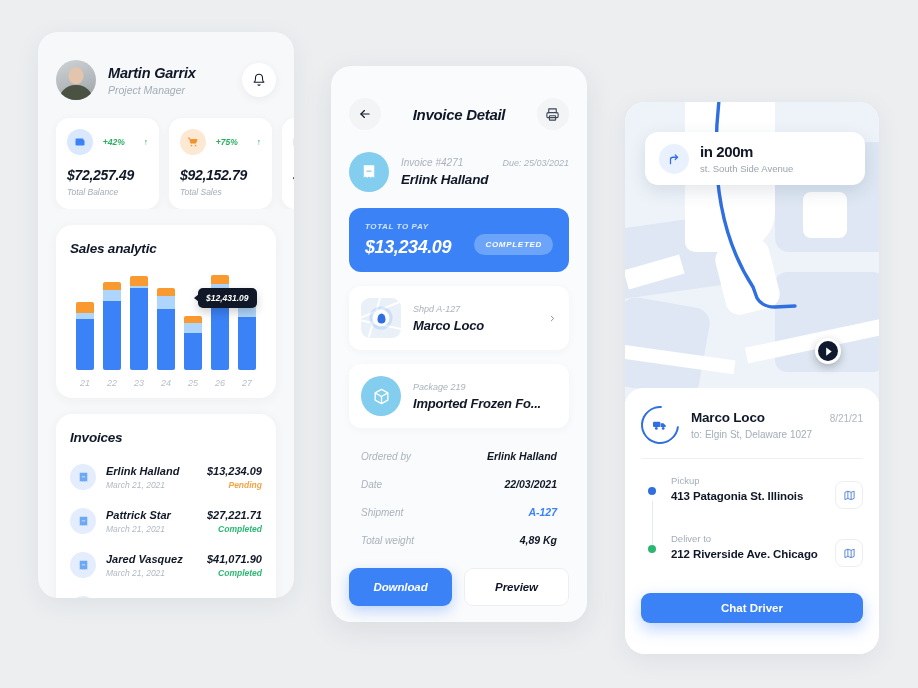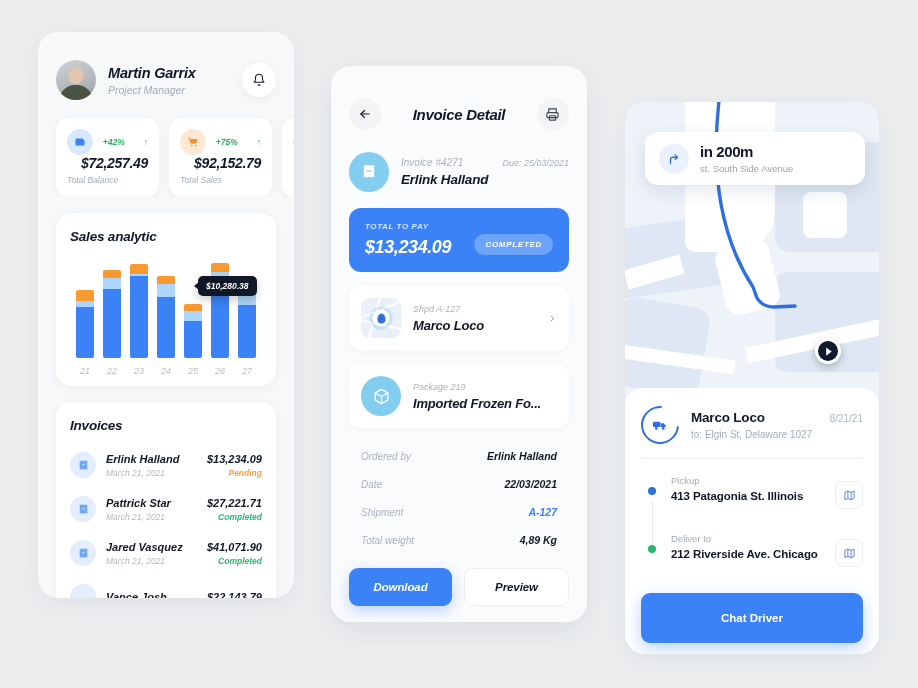--- a/index.html
+++ b/index.html
@@ -61,21 +61,21 @@
   .stat-card.partial { flex: 0 0 103px; }
   .stat-top { display: flex; align-items: center; justify-content: space-between; }
   .stat-icon {
     width: 26px; height: 26px; border-radius: 50%;
     display: flex; align-items: center; justify-content: center;
   }
   .stat-icon.blue { background: #d9e8fd; }
   .stat-icon.orange { background: #fde9d3; }
   .stat-icon.purple { background: #e4e1fb; }
   .stat-delta { font-size: 8.5px; font-weight: 700; color: #27ae60; display:flex; align-items:center; gap:19px;}
-  .stat-value { font-size: 14px; font-weight: 700; color: #101828; letter-spacing:-.3px;text-align:right;}
+  .stat-value { font-size: 14px; font-weight: 700; color: #101828; margin-top: 12px; letter-spacing:-.3px;}
   .stat-label { font-size: 8.5px; color: #a3adb8; margin-top: 4px; }
 
   .card-block {
     background: #fff; border-radius: 16px; margin: 16px 18px 0 18px;
     box-shadow: 0 2px 12px rgba(40,50,70,.05);
   }
   .chart-card { padding: 16px 14px 10px 14px; }
   .chart-title { font-size: 13.5px; font-weight: 700; color: #101828; letter-spacing:-.2px;}
   .chart-area {
     position: relative; height: 98px; margin-top: 16px;
@@ -261,21 +261,21 @@
   }
   .stop-body { flex: 1 1 auto; margin-left: 8px; }
   .stop-label { font-size: 9.5px; color: #a3adb8; }
   .stop-addr { font-size: 11.5px; font-weight: 700; color: #101828; margin-top: 4px; letter-spacing:-.1px;}
   .stop-btn {
     width: 28px; height: 28px; border-radius: 8px; border: 1px solid #eceff2;
     display: flex; align-items: center; justify-content: center; flex: 0 0 auto;
     margin-top: 6px; background: #fff;
   }
   .chat-btn {
-    margin: 14px 0 0 0; height: 50px; border-radius: 9px; background: #3b82f6;
+    margin: 14px 0 0 0; height: 30px; border-radius: 9px; background: #3b82f6;
     display: flex; align-items: center; justify-content: center;
     color: #fff; font-size: 11.5px; font-weight: 700;
     box-shadow: 0 6px 16px rgba(59,130,246,.34);
   }
 </style>
 </head>
 <body>
 
 <div class="stage">
 
@@ -372,21 +372,21 @@
           <div class="bar-col">
             <div class="seg top" style="height: 9%;"></div>
             <div class="seg mid" style="height: 8%;"></div>
             <div class="seg base" style="height: 80%;"></div>
           </div>
           <div class="bar-col">
             <div class="seg top" style="height: 7%;"></div>
             <div class="seg mid" style="height: 10%;"></div>
             <div class="seg base" style="height: 54%;"></div>
           </div>
-          <div class="tooltip" style="left: 128px; bottom: 62.32px;">$10,280.38</div>
+          <div class="tooltip" style="left: 128px; bottom: 62.32px;">$12,431.09</div>
         </div>
       <div class="x-labels" id="x-labels">
           <div class="x-label">21</div>
           <div class="x-label">22</div>
           <div class="x-label">23</div>
           <div class="x-label">24</div>
           <div class="x-label">25</div>
           <div class="x-label">26</div>
           <div class="x-label">27</div>
         </div>

